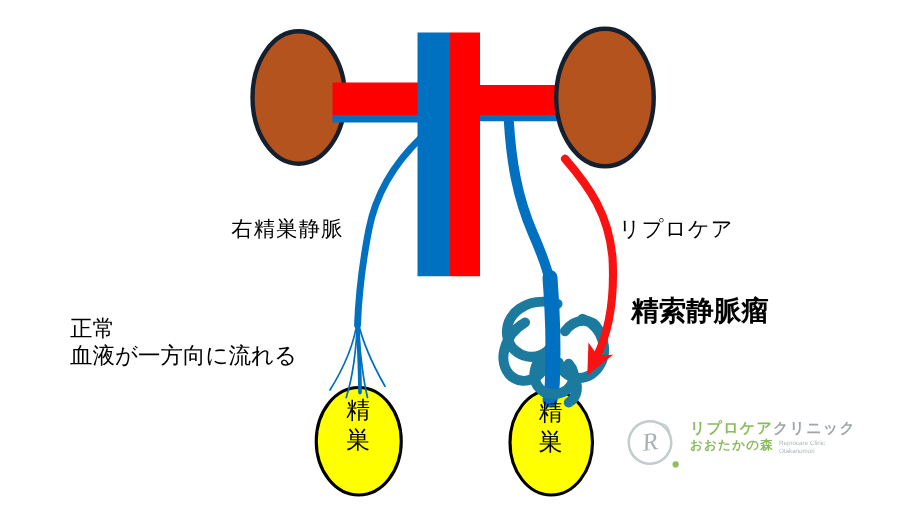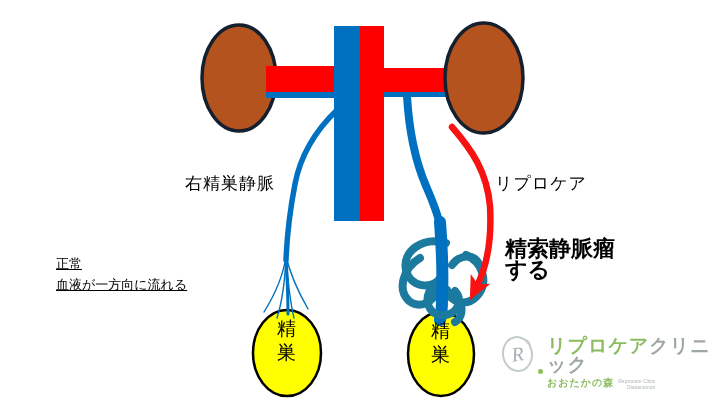--- a/index.html
+++ b/index.html
@@ -5,21 +5,21 @@
   html,body{margin:0;padding:0;background:#fff;}
   .canvas{
     position:relative;width:720px;height:405px;background:#ffffff;overflow:hidden;
     font-family:"Liberation Sans","DejaVu Sans",sans-serif;color:#000;
   }
   .diagram-svg{position:absolute;left:0;top:0;}
   .txt{position:absolute;white-space:nowrap;}
   .vein-label{font-size:17px;letter-spacing:1px;color:#000;}
   .label-right-vein{left:185px;top:172px;}
   .label-left-vein{left:495px;top:172px;}
-  .normal-caption{left:56px;top:253px;font-size:13px;line-height:21px;text-decoration:underline;}
+  .normal-caption{left:56px;top:253px;font-size:18px;line-height:21px;}
   .varicocele-caption{left:505px;top:238px;font-size:22px;line-height:21px;font-weight:bold;}
   .testis-label{
     position:absolute;width:44px;text-align:center;font-size:19px;line-height:24px;
     font-weight:500;letter-spacing:1px;white-space:pre-line;color:#000;
   }
   .testis-label.left{left:265px;top:317px;}
   .testis-label.right{left:419px;top:319px;}
   
   .logo{position:absolute;left:502px;top:336px;display:flex;align-items:flex-start;opacity:.85;}
   .logo-emblem{
@@ -27,24 +27,24 @@
     display:flex;align-items:center;justify-content:center;
     font-family:"Liberation Serif","DejaVu Serif",serif;font-style:italic;
     font-size:20px;color:#9aa5a8;transform:rotate(-8deg);box-sizing:border-box;
   }
   .logo-emblem .leaf{
     position:absolute;right:-2px;top:2px;width:12px;height:8px;border-radius:0 8px 0 8px;
     border:1.5px solid #b9c2c4;border-left:none;border-bottom:none;transform:rotate(18deg);
   }
   .logo-dot{position:absolute;left:36px;top:33px;width:5px;height:5px;border-radius:50%;background:#7cb342;}
   .logo-text{margin-left:14px;line-height:1;}
-  .logo-line1{font-size:19px;font-weight:bold;letter-spacing:1px;}
+  .logo-line1{font-size:12px;font-weight:bold;letter-spacing:1px;}
   .logo-name-primary{color:#76b043;}
   .logo-name-secondary{color:#8f979b;}
-  .logo-line2{margin-top:4px;display:flex;align-items:flex-start;text-align:right;}
+  .logo-line2{margin-top:4px;display:flex;align-items:flex-start;}
   .logo-branch{font-size:10px;font-weight:bold;color:#76b043;letter-spacing:1px;}
   .logo-roman{margin-left:4px;font-size:5px;line-height:6px;color:#9fa8ab;white-space:pre-line;}
 </style>
 </head>
 <body>
 
 <div class="canvas">
 
   <svg class="diagram-svg" width="720" height="405" viewBox="0 0 720 405">
     <defs>
@@ -102,21 +102,20 @@
   <div class="txt vein-label label-right-vein">右精巣静脈</div>
   <div class="txt vein-label label-left-vein">リプロケア</div>
 
   <div class="txt normal-caption">
     <div>正常</div>
     <div>血液が一方向に流れる</div>
   </div>
 
   <div class="txt varicocele-caption">
     <div>精索静脈瘤</div>
-    <div>する</div>
   </div>
 
   <div class="testis-label left">精
 巣</div>
   <div class="testis-label right">精
 巣</div>
 
   <div class="logo">
     <div class="logo-emblem">
       <span>R</span>

